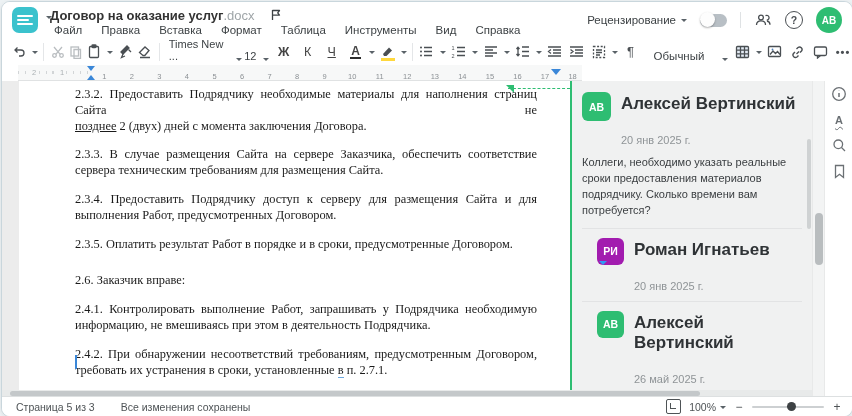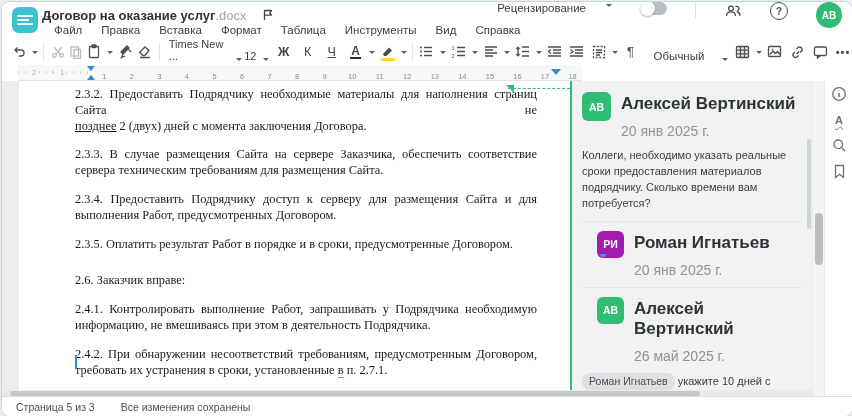--- a/index.html
+++ b/index.html
@@ -7,27 +7,27 @@
 
   
   .header{position:absolute;top:0;left:0;right:0;height:36px;background:#fff;}
   .logo{position:absolute;left:10px;top:5px;width:26px;height:26px;border-radius:7px;background:#3bc2cd;}
   .logo i{position:absolute;left:5px;height:2px;background:#fff;border-radius:1px;}
   .logo i:nth-child(1){top:8px;width:16px;}
   .logo i:nth-child(2){top:12px;width:12px;}
   .logo i:nth-child(3){top:16px;width:16px;}
   .caret{display:inline-block;width:0;height:0;border:3.5px solid transparent;border-top-color:#5a6268;margin-left:4px;position:relative;top:2px;}
   .logo-caret{position:absolute;left:40px;top:14px;}
-  .titlebox{position:absolute;left:40px;top:4px;}
+  .titlebox{position:absolute;left:48px;top:4px;}
   .doc-title{font-size:13px;font-weight:bold;color:#333;}
   .doc-ext{font-size:13px;color:#9fa5a8;font-weight:normal;}
   .flag{margin-left:12px;position:relative;top:1px;}
   .menu{position:absolute;left:52px;top:22px;display:flex;gap:19px;font-size:11.5px;color:#3d4245;}
   .menu span{cursor:default;}
-  .header-right{position:absolute;right:10px;top:0;height:36px;display:flex;align-items:flex-start;gap:28px;}
+  .header-right{position:absolute;right:10px;top:0;height:36px;display:flex;align-items:center;gap:13px;}
   .review-label{font-size:11.5px;color:#3d4245;}
   .toggle{width:27px;height:13px;border-radius:7px;background:#b8bfc5;position:relative;}
   .toggle .knob{position:absolute;left:0px;top:-1.5px;width:15px;height:15px;border-radius:50%;background:#fdfdfd;box-shadow:0 1px 2px rgba(0,0,0,.3);}
   .vdiv{width:1px;height:16px;background:#dfe2e4;}
   .hicon{width:18px;height:18px;color:#4a4f53;}
   .qicon{width:16px;height:16px;border:1.4px solid #4a4f53;border-radius:50%;color:#4a4f53;font-size:10.5px;font-weight:bold;display:flex;align-items:center;justify-content:center;}
   .avatar{width:26px;height:26px;border-radius:50%;background:#2ebd72;color:#fff;font-size:10px;font-weight:bold;display:flex;align-items:center;justify-content:center;}
 
   
   .toolbar{position:absolute;top:36px;left:0;right:0;height:27px;background:#fff;display:flex;align-items:center;padding-left:8px;}
@@ -77,21 +77,21 @@
 
   
   .cpanel{position:absolute;left:568px;top:0;width:242px;bottom:0;background:#f7f8f8;}
   .thread{background:#f0f1f1;border-left:2px solid #2ebd72;padding:11px 10px 12px 10px;}
   .c-head{display:flex;gap:10px;align-items:flex-start;}
   .c-avatar{flex:0 0 auto;width:29px;height:29px;border-radius:6px;color:#fff;font-size:10.5px;font-weight:bold;display:flex;align-items:center;justify-content:center;position:relative;}
   .c-avatar::after{content:'';position:absolute;left:2px;bottom:-4px;width:0;height:0;border:4px solid transparent;}
   .c-avatar.green{background:#2ebd72;}  .c-avatar.green::after{border-top-color:#2ebd72;}
   .c-avatar.blue{background:#a21caf;}   .c-avatar.blue::after{border-top-color:#2f9bf4;}
   .c-name{font-size:17px;font-weight:bold;color:#2f3336;padding-top:2px;}
-  .c-date{font-size:14px;color:#8f9497;margin-top:9px;}
+  .c-date{font-size:11px;color:#8f9497;margin-top:20px;}
   .c-body{font-size:11px;line-height:1.45;color:#3a3e41;margin-top:9px;}
   .c-div{height:1px;background:#e2e3e4;margin:9px 0;}
   .reply{margin-left:15px;}
   .mention{display:inline-block;background:#dfe0e1;border-radius:8px;padding:1px 7px;font-size:10.5px;color:#4a4e51;}
   .p-scroll{position:absolute;right:1px;top:58px;width:4px;height:90px;border-radius:2px;background:#cfd2d3;}
 
   
   .vscroll{position:absolute;left:810px;top:0;width:12px;bottom:0;background:#f3f4f4;border-left:1px solid #e8e9e9;}
   .vthumb{position:absolute;left:2px;top:132px;width:8px;height:52px;border-radius:4px;background:#b9bdbf;}
   .railbar{position:absolute;left:822px;top:0;width:28px;bottom:0;background:#fff;border-left:1px solid #e8e9e9;display:flex;flex-direction:column;align-items:center;padding-top:4px;gap:9px;}
@@ -407,15 +407,25 @@
     </div>
 
     <div class="hscroll">
         <div class="hthumb"></div>
       </div>
   </div>
 
   <div class="statusbar">
     <span class="sb-page">Страница 5 из 3</span>
     <span class="sb-saved">Все изменения сохранены</span>
+    <span class="sb-right">
+      <span class="fit-ic"></span>
+      <span class="zoomtxt">100%</span>
+      <span class="caret" style="margin-left:-4px"></span>
+      <span class="minus">−</span>
+      <span class="slider">
+          <span class="sthumb"></span>
+        </span>
+      <span class="plus">+</span>
+    </span>
   </div>
 
 </div>
 
 </body></html>

